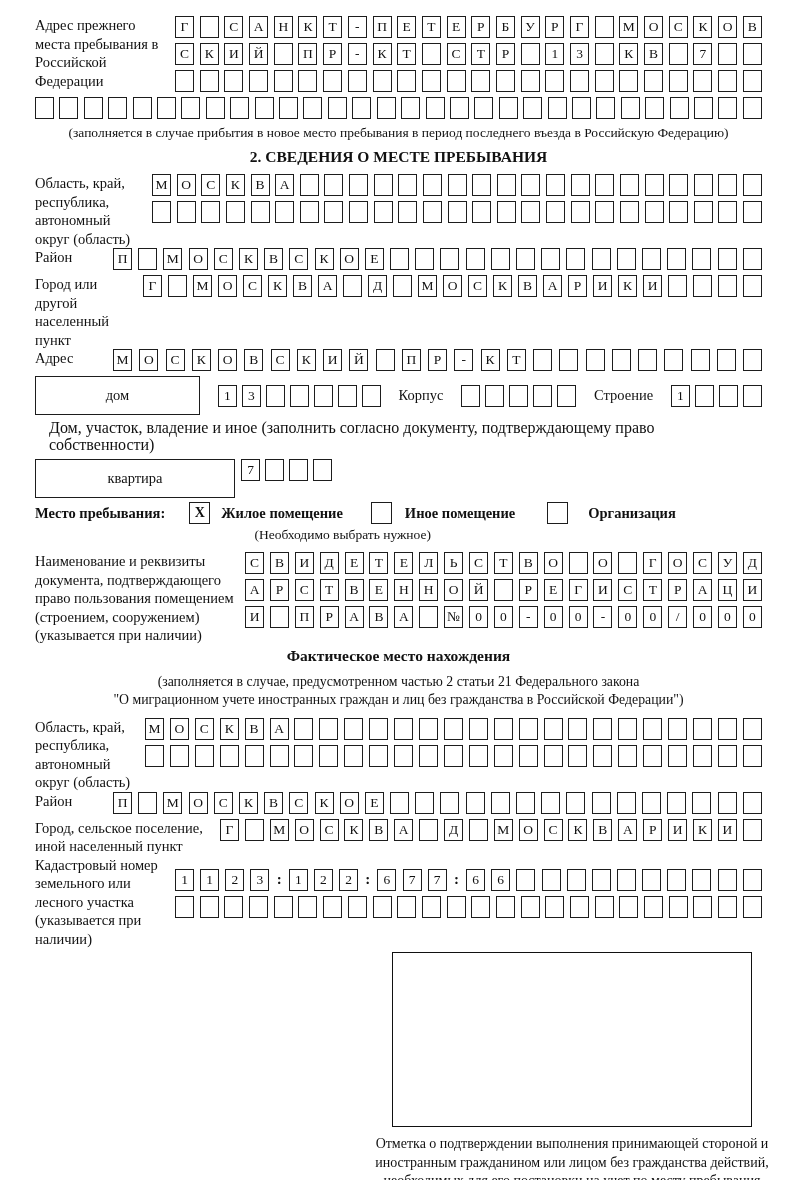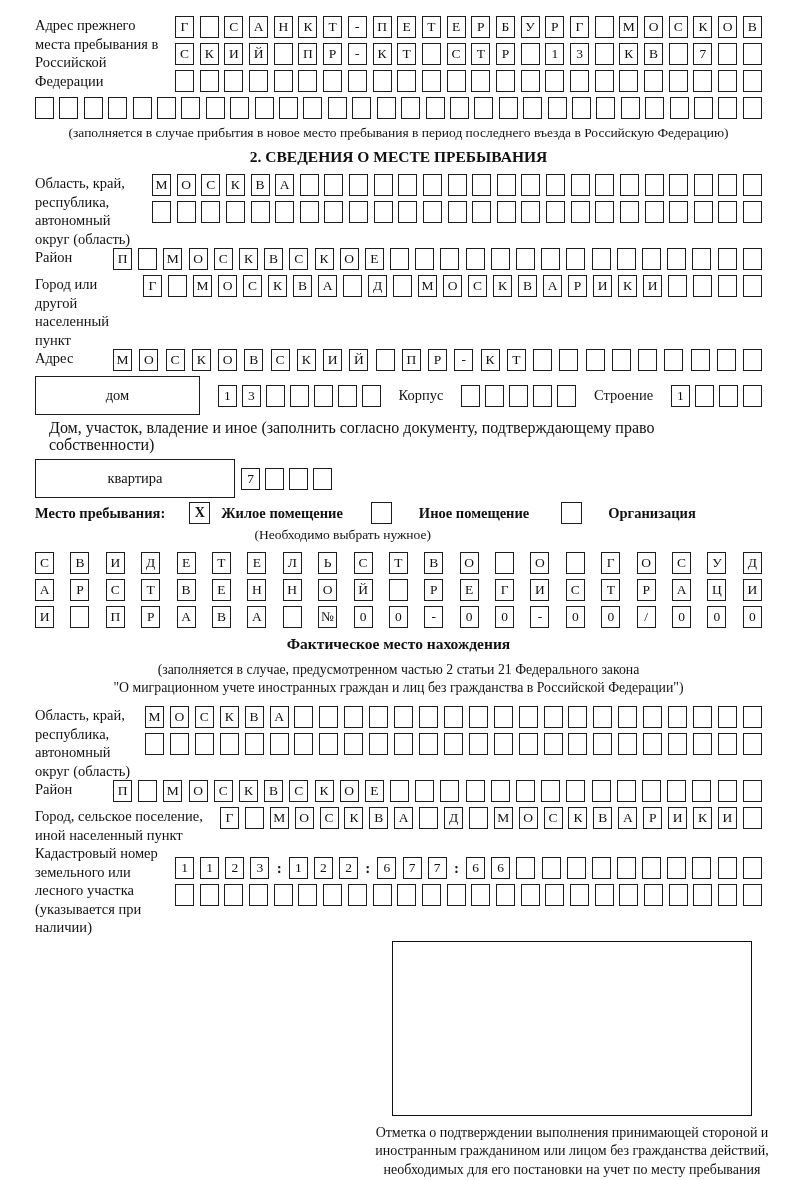--- a/index.html
+++ b/index.html
@@ -14,21 +14,21 @@
   .cell { width:19px; height:22px; border:1.5px solid #1d1d1d; display:flex; align-items:center;
           justify-content:center; font-size:13.5px; flex-shrink:0; background:#fff; }
   .sep { align-self:center; font-size:15px; font-weight:600; padding:0 1px; }
   .center-note { text-align:center; font-size:13.5px; line-height:18px; margin-bottom:6px; }
   .sec-title { text-align:center; font-weight:bold; font-size:15.5px; margin:2px 0 8px; }
   .wide-box { border:1.5px solid #1d1d1d; height:39px; display:flex; align-items:center;
               justify-content:center; font-size:14.5px; flex-shrink:0; }
   .group { display:flex; gap:5px; }
   .inline-lbl { font-size:14.5px; align-self:center; }
   .dom-row { display:flex; justify-content:space-between; align-items:center; margin-bottom:4px; }
-  .kv-row { display:flex; align-items:center; gap:6px; margin-bottom:4px; }
+  .kv-row { display:flex; align-items:flex-start; gap:6px; margin-bottom:4px; }
   .small-note { font-size:16px; line-height:17px; margin:0 14px 6px; }
   .mesto-row { display:flex; align-items:center; font-size:14.5px; margin-bottom:3px;font-weight:bold; }
   .cbox { width:21px; height:22px; border:1.5px solid #1d1d1d; display:flex; align-items:center;
           justify-content:center; font-size:14px; flex-shrink:0; }
   .mesto-note { margin-left:138px; width:258px; text-align:right; font-size:13.5px; margin-bottom:9px; }
   .fact-note { text-align:center; font-size:13.8px; line-height:18px; }
   .stamp-box { width:360px; height:175px; border:1.7px solid #111; margin:4px 10px 8px auto; }
   .stamp-note { width:396px; margin-left:auto; margin-right:-8px; text-align:center;
                 font-size:14px; line-height:18.5px; }
   .mt13 { margin-top:13px; }
@@ -350,27 +350,28 @@
         <div class="cell"></div>
         <div class="cell"></div>
       </div>
   </div>
 
   <div class="mesto-row">
     <span>Место пребывания:</span>
     <span class="cbox" style="margin-left:24px">X</span>
     <span style="margin-left:11px">Жилое помещение</span>
     <span class="cbox" style="margin-left:28px"></span>
-    <span style="margin-left:27px">Иное помещение</span>
+    <span style="margin-left:13px">Иное помещение</span>
     <span class="cbox" style="margin-left:32px"></span>
-    <span style="margin-left:26px">Организация</span>
+    <span style="margin-left:20px">Организация</span>
   </div>
   <div class="mesto-note">(Необходимо выбрать нужное)</div>
 
   <div class="frow mb2">
+    <div class="flabel" style="width:210px">Наименование и реквизиты документа, подтверждающего право пользования помещением (строением, сооружением) (указывается при наличии)</div>
     <div class="fcells">
       <div class="crow">
           <div class="cell">С</div>
           <div class="cell">В</div>
           <div class="cell">И</div>
           <div class="cell">Д</div>
           <div class="cell">Е</div>
           <div class="cell">Т</div>
           <div class="cell">Е</div>
           <div class="cell">Л</div>

